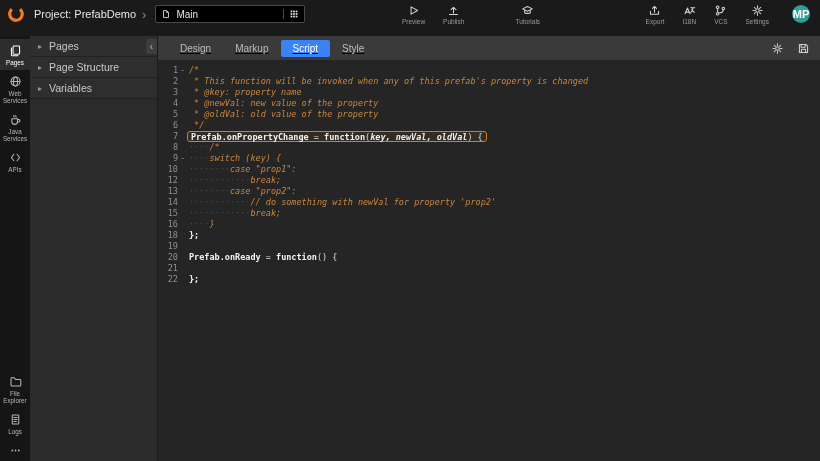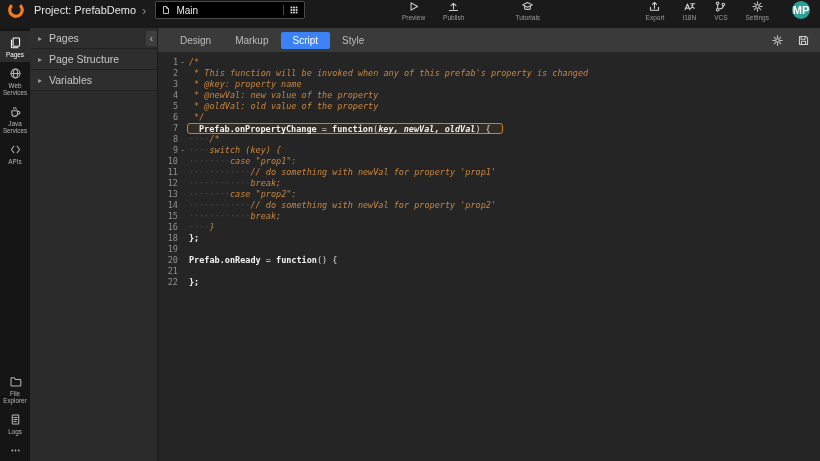--- a/index.html
+++ b/index.html
@@ -1,21 +1,21 @@
 <!DOCTYPE html>
 <html><head>
 <meta charset="utf-8">
 <style>
   * { box-sizing: border-box; margin: 0; padding: 0; }
   html,body { width:820px; height:461px; overflow:hidden; background:#252525;
               font-family:"Liberation Sans", sans-serif; }
   .app { width:820px; height:461px; display:flex; flex-direction:column; }
 
   
-  .topbar { height:28px; background:#1a1a1a; display:flex; align-items:center;
+  .topbar { height:36px; background:#1a1a1a; display:flex; align-items:center;
             padding:0 10px 8px 7px; flex:none; }
   .logo { width:18px; height:18px; flex:none; cursor:pointer; }
   .project-label { color:#e6e6e6; font-size:11px; margin:0 6px 0 9px; white-space:nowrap; }
   .tb-chevron { color:#8a8a8a; font-size:13px; margin-right:9px; line-height:1; }
   .page-selector { display:flex; align-items:center; background:#000000;
                    border:1px solid #4a4a4a; border-radius:2px; height:18px;
                    width:150px; padding:0 5px; color:#ddd; cursor:pointer; }
   .page-selector .icon svg { display:block; }
   .ps-label { font-size:10px; flex:1; margin-left:5px; color:#e8e8e8; }
   .ps-grid { border-left:1px solid #4a4a4a; padding-left:5px; display:flex; align-items:center; }
@@ -60,21 +60,21 @@
   .tab-actions { margin-left:auto; display:flex; gap:13px; color:#cfcfcf; align-items:center; }
   .tab-actions .icon { cursor:pointer; }
   .tab-actions .icon svg { display:block; }
 
   .editor { flex:1; background:#252525; padding-top:5px; overflow:hidden;
             font-family:"DejaVu Sans Mono", monospace; font-size:8.5px; }
   .cl { display:flex; height:11px; line-height:11px; white-space:pre; }
   .ln { width:20px; text-align:right; color:#8f8f8f; flex:none; }
   .fold { width:9px; text-align:center; color:#8f8f8f; flex:none; }
   .code { padding-left:2px; height:11px; }
-  .code.hl { border:1px solid #cf7f28; border-radius:3px; padding:0 11px;
+  .code.hl { border:1px solid #cf7f28; border-radius:3px; padding:0 3px;
              background:rgba(207,127,40,0.08); }
   .t-c { color:#c8853e; font-style:italic; }
   .t-v { color:#f2f2f2; font-weight:bold; }
   .t-k { color:#f2f2f2; font-weight:bold; }
   .t-p { color:#ededed; font-weight:bold; font-style:italic; }
   .t-o { color:#dddddd; }
   .t-w { color:#4d4d4d; }
 </style>
 </head>
 <body>
@@ -265,21 +265,21 @@
           <div class="sb-row" data-name="sidebar-section-variables">
             <span class="sb-arrow" data-name="chevron-right-icon">▸</span>
             <span class="sb-label" data-name="sidebar-section-label">Variables</span>
           </div>
         </div>
       <div class="sb-collapse icon" data-name="collapse-sidebar-button">‹</div>
     </div>
 
     <div class="editor-col" data-name="editor-column">
       <div class="tabbar" data-name="tabbar">
-        <div class="tab-list" style="display:flex;" data-name="tab-list">
+        <div class="tab-list" style="display:flex;text-decoration:underline;" data-name="tab-list">
             <div class="tab" data-name="tab-design">Design</div>
             <div class="tab" data-name="tab-markup">Markup</div>
             <div class="tab active" data-name="tab-script">Script</div>
             <div class="tab" data-name="tab-style">Style</div>
           </div>
         <div class="tab-actions" data-name="tabbar-actions">
           <span class="icon" data-name="editor-settings-gear-icon">
               <svg width="13" height="13" viewBox="0 0 16 16" fill="none" stroke="currentColor" stroke-width="1.3" stroke-linecap="round" stroke-linejoin="round">
                 <circle cx="8" cy="8" r="2.2"></circle>
                 <path d="M8 2.3v2M8 11.7v2M2.3 8h2M11.7 8h2M4 4l1.4 1.4M10.6 10.6 12 12M12 4l-1.4 1.4M5.4 10.6 4 12"></path>
@@ -299,21 +299,20 @@
             <div class="cl" data-name="code-line"><span class="ln" data-name="line-number">1</span><span class="fold" data-name="fold-marker">-</span><span class="code" data-name="code-text"><span class="t-c">/*</span></span></div>
             <div class="cl" data-name="code-line"><span class="ln" data-name="line-number">2</span><span class="fold" data-name="fold-marker"></span><span class="code" data-name="code-text"><span class="t-c"> * This function will be invoked when any of this prefab's property is changed</span></span></div>
             <div class="cl" data-name="code-line"><span class="ln" data-name="line-number">3</span><span class="fold" data-name="fold-marker"></span><span class="code" data-name="code-text"><span class="t-c"> * @key: property name</span></span></div>
             <div class="cl" data-name="code-line"><span class="ln" data-name="line-number">4</span><span class="fold" data-name="fold-marker"></span><span class="code" data-name="code-text"><span class="t-c"> * @newVal: new value of the property</span></span></div>
             <div class="cl" data-name="code-line"><span class="ln" data-name="line-number">5</span><span class="fold" data-name="fold-marker"></span><span class="code" data-name="code-text"><span class="t-c"> * @oldVal: old value of the property</span></span></div>
             <div class="cl" data-name="code-line"><span class="ln" data-name="line-number">6</span><span class="fold" data-name="fold-marker"></span><span class="code" data-name="code-text"><span class="t-c"> */</span></span></div>
             <div class="cl" data-name="code-line"><span class="ln" data-name="line-number">7</span><span class="fold" data-name="fold-marker"></span><span class="code hl" data-name="code-text"><span class="t-v">Prefab.onPropertyChange</span><span class="t-o"> = </span><span class="t-k">function</span><span class="t-o">(</span><span class="t-p">key, newVal, oldVal</span><span class="t-o">) {</span></span></div>
             <div class="cl" data-name="code-line"><span class="ln" data-name="line-number">8</span><span class="fold" data-name="fold-marker"></span><span class="code" data-name="code-text"><span class="t-w">····</span><span class="t-c">/*</span></span></div>
             <div class="cl" data-name="code-line"><span class="ln" data-name="line-number">9</span><span class="fold" data-name="fold-marker">-</span><span class="code" data-name="code-text"><span class="t-w">····</span><span class="t-c">switch (key) {</span></span></div>
             <div class="cl" data-name="code-line"><span class="ln" data-name="line-number">10</span><span class="fold" data-name="fold-marker"></span><span class="code" data-name="code-text"><span class="t-w">········</span><span class="t-c">case "prop1":</span></span></div>
-            <div class="cl" data-name="code-line"><span class="ln" data-name="line-number">11</span><span class="fold" data-name="fold-marker"></span><span class="code" data-name="code-text"><span class="t-w">············</span><span class="t-c">// do something with newVal for property 'prop1'</span></span></div>
             <div class="cl" data-name="code-line"><span class="ln" data-name="line-number">12</span><span class="fold" data-name="fold-marker"></span><span class="code" data-name="code-text"><span class="t-w">············</span><span class="t-c">break;</span></span></div>
             <div class="cl" data-name="code-line"><span class="ln" data-name="line-number">13</span><span class="fold" data-name="fold-marker"></span><span class="code" data-name="code-text"><span class="t-w">········</span><span class="t-c">case "prop2":</span></span></div>
             <div class="cl" data-name="code-line"><span class="ln" data-name="line-number">14</span><span class="fold" data-name="fold-marker"></span><span class="code" data-name="code-text"><span class="t-w">············</span><span class="t-c">// do something with newVal for property 'prop2'</span></span></div>
             <div class="cl" data-name="code-line"><span class="ln" data-name="line-number">15</span><span class="fold" data-name="fold-marker"></span><span class="code" data-name="code-text"><span class="t-w">············</span><span class="t-c">break;</span></span></div>
             <div class="cl" data-name="code-line"><span class="ln" data-name="line-number">16</span><span class="fold" data-name="fold-marker"></span><span class="code" data-name="code-text"><span class="t-w">····</span><span class="t-c">}</span></span></div>
             <div class="cl" data-name="code-line"><span class="ln" data-name="line-number">18</span><span class="fold" data-name="fold-marker"></span><span class="code" data-name="code-text"><span class="t-v">};</span></span></div>
             <div class="cl" data-name="code-line"><span class="ln" data-name="line-number">19</span><span class="fold" data-name="fold-marker"></span><span class="code" data-name="code-text">&nbsp;</span></div>
             <div class="cl" data-name="code-line"><span class="ln" data-name="line-number">20</span><span class="fold" data-name="fold-marker"></span><span class="code" data-name="code-text"><span class="t-v">Prefab.onReady</span><span class="t-o"> = </span><span class="t-k">function</span><span class="t-o">() {</span></span></div>
             <div class="cl" data-name="code-line"><span class="ln" data-name="line-number">21</span><span class="fold" data-name="fold-marker"></span></div>
             <div class="cl" data-name="code-line"><span class="ln" data-name="line-number">22</span><span class="fold" data-name="fold-marker"></span><span class="code" data-name="code-text"><span class="t-v">};</span></span></div>

